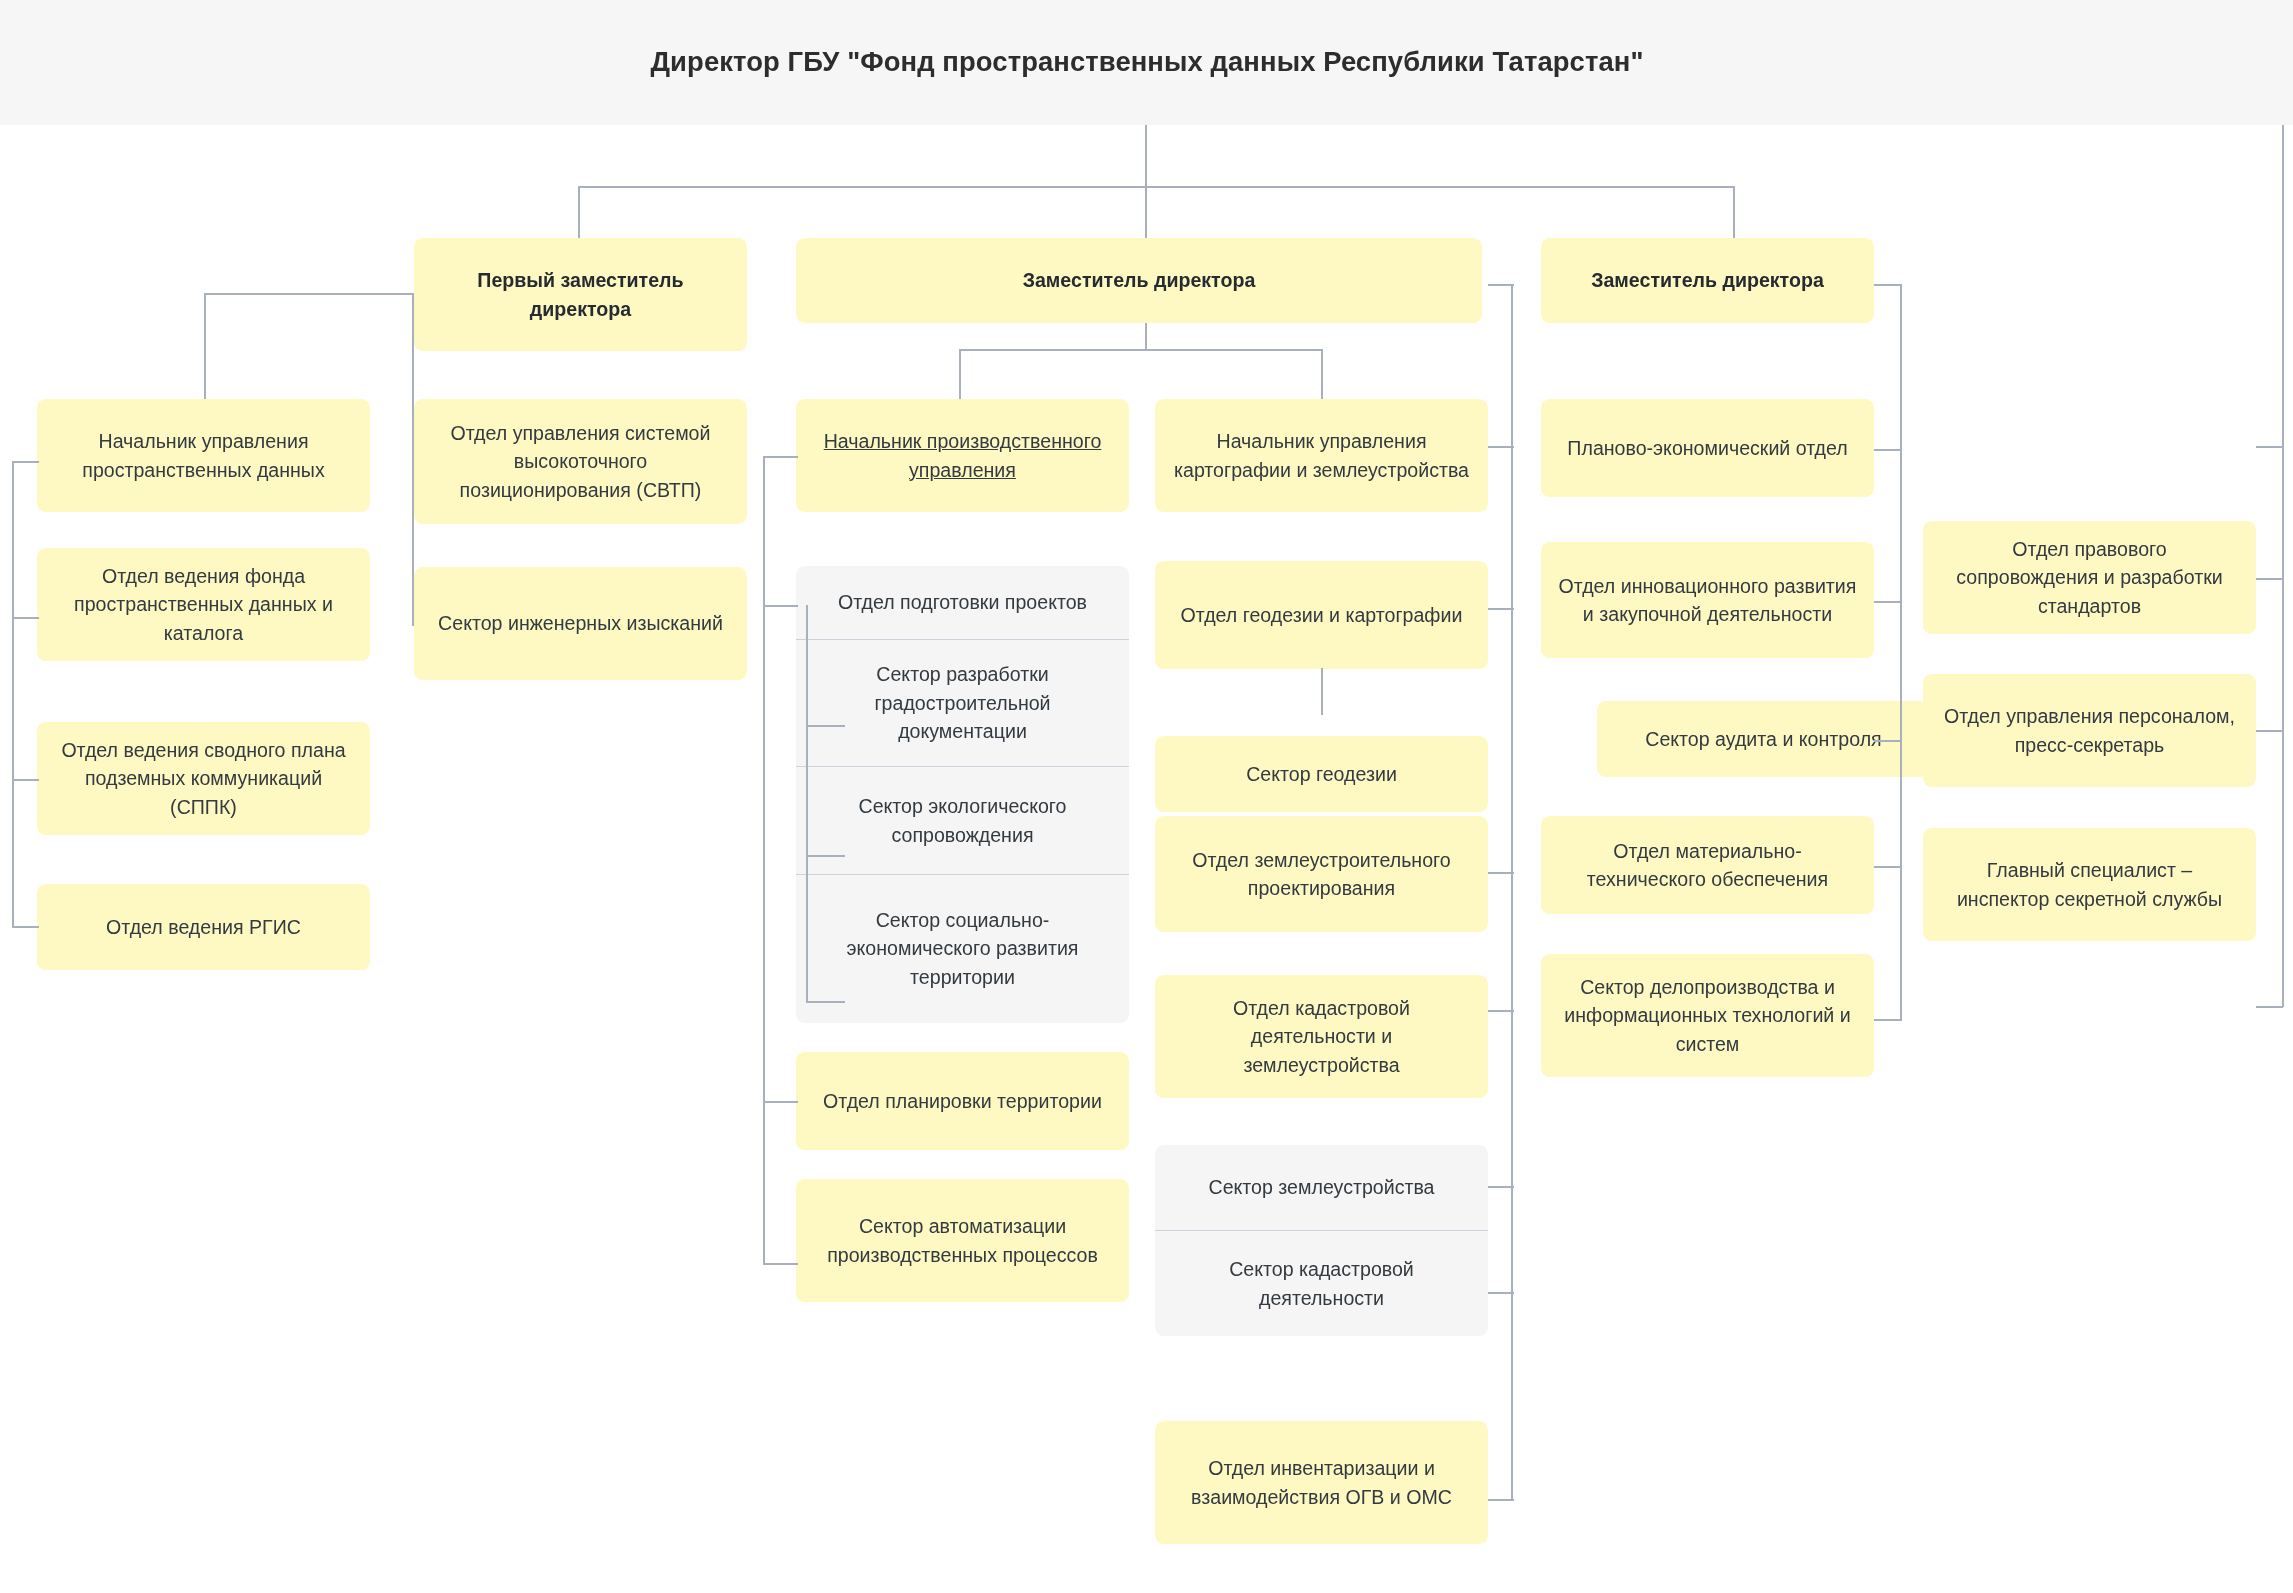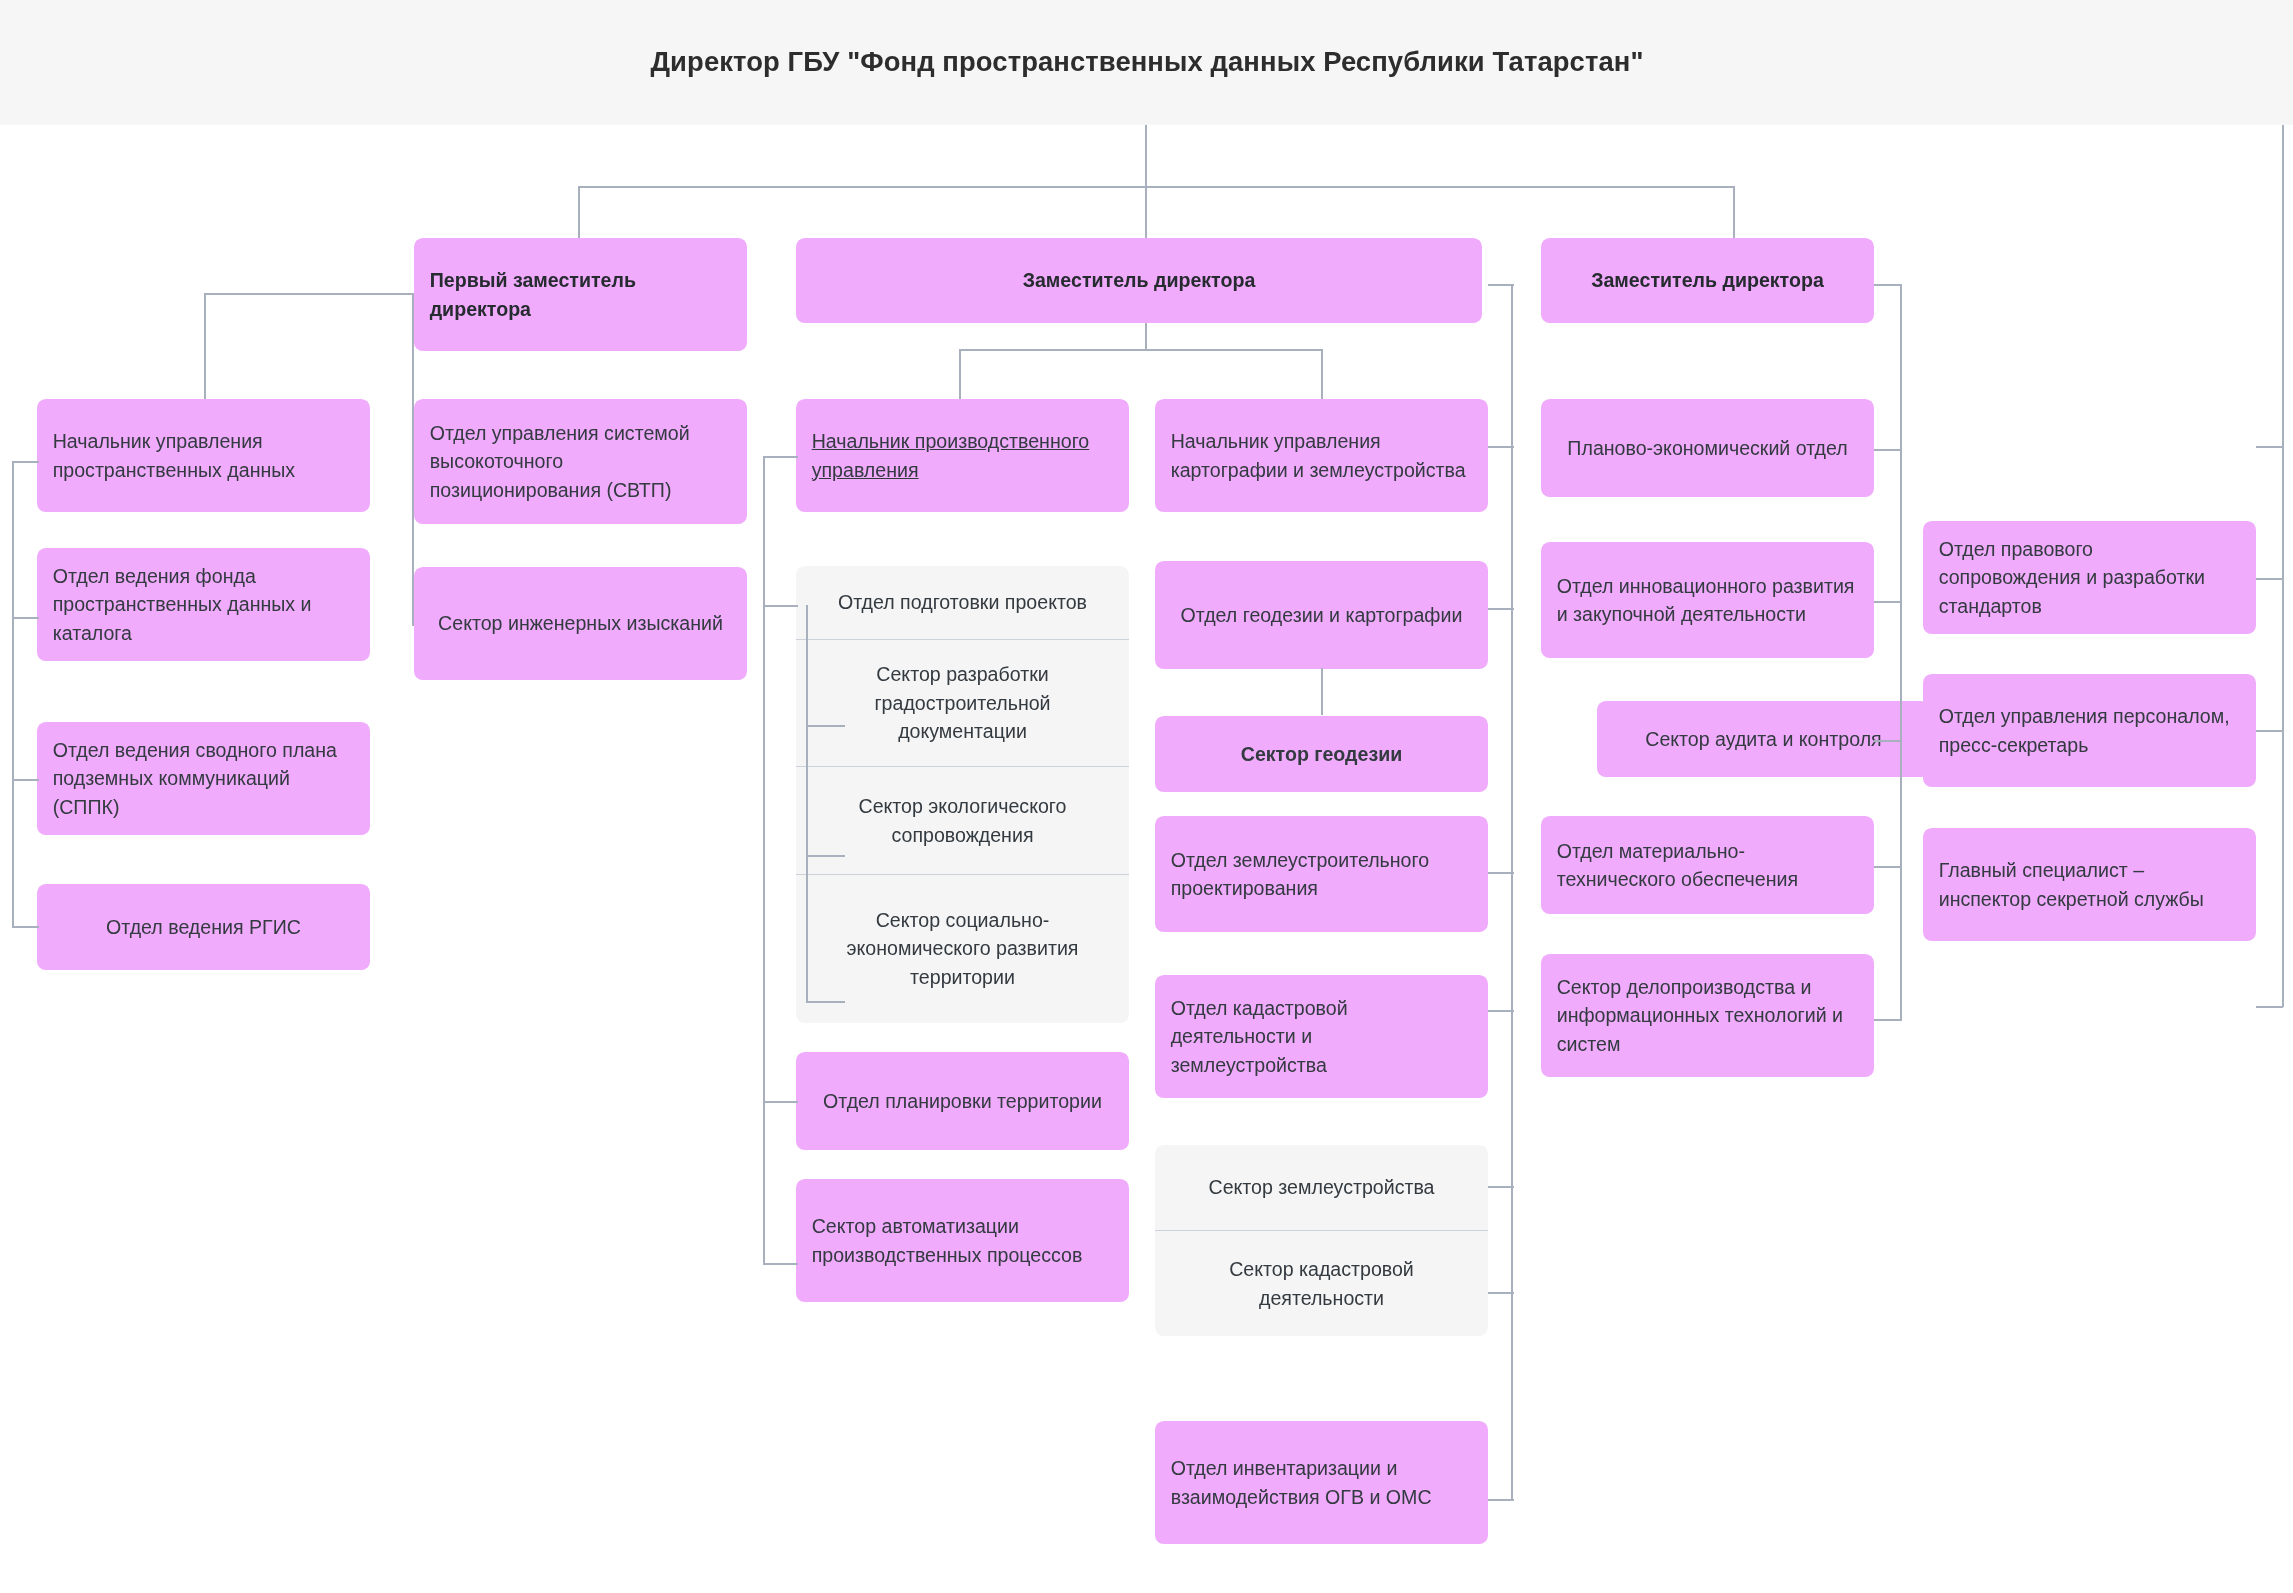--- a/index.html
+++ b/index.html
@@ -21,23 +21,23 @@
     text-align:center;line-height:1.25;
   }
 
   
   .ln{position:absolute;background:#a9b0bd;}
   .ln.h{height:2px;}
   .ln.v{width:2px;}
 
   
   .node{
-    position:absolute;background:#f0abfc;border-radius:8.8px;
+    position:absolute;background:#fef9c3;border-radius:8.8px;
     display:flex;align-items:center;justify-content:center;
-    box-sizing:border-box;
+    text-align:center;box-sizing:border-box;
     padding:7.8px 15.7px;color:#333a40;font-size:19.6px;line-height:1.45;
   }
   .node.strong{font-weight:bold;color:#262b30;}
 
   
   .stack{
     position:absolute;background:#f5f5f5;border-radius:8.8px;
     box-sizing:border-box;overflow:hidden;
   }
   .stack .cell{
@@ -111,21 +111,21 @@
   <div class="ln h" style="left:763px; top:1101px; width:35px;"></div>
   <div class="ln h" style="left:763px; top:1263px; width:35px;"></div>
 
   <div class="ln v" style="left:806px; top:605px; height:398px;"></div>
   <div class="ln h" style="left:806px; top:725px; width:39px;"></div>
   <div class="ln h" style="left:806px; top:855px; width:39px;"></div>
   <div class="ln h" style="left:806px; top:1001px; width:39px;"></div>
 
   <div class="node" style="left:1155px; top:399px; width:333px; height:113px;">Начальник управления картографии и землеустройства</div>
   <div class="node" style="left:1155px; top:561px; width:333px; height:108px;">Отдел геодезии и картографии</div>
-  <div class="node" style="left:1155px; top:716px; width:333px; height:76px;font-weight:bold;">Сектор геодезии</div>
+  <div class="node" style="left:1155px; top:736px; width:333px; height:76px;">Сектор геодезии</div>
   <div class="node" style="left:1155px; top:816px; width:333px; height:116px;">Отдел землеустроительного проектирования</div>
   <div class="node" style="left:1155px; top:975px; width:333px; height:123px;">Отдел кадастровой деятельности и землеустройства</div>
 
   <div class="stack" style="left:1155px; top:1145px; width:333px; height:191px;">
     <div class="cell" style="height:86px;">Сектор землеустройства</div>
     <div class="cell" style="height:105px;">Сектор кадастровой деятельности</div>
   </div>
 
   <div class="node" style="left:1155px; top:1421px; width:333px; height:123px;">Отдел инвентаризации и взаимодействия ОГВ и ОМС</div>
 

